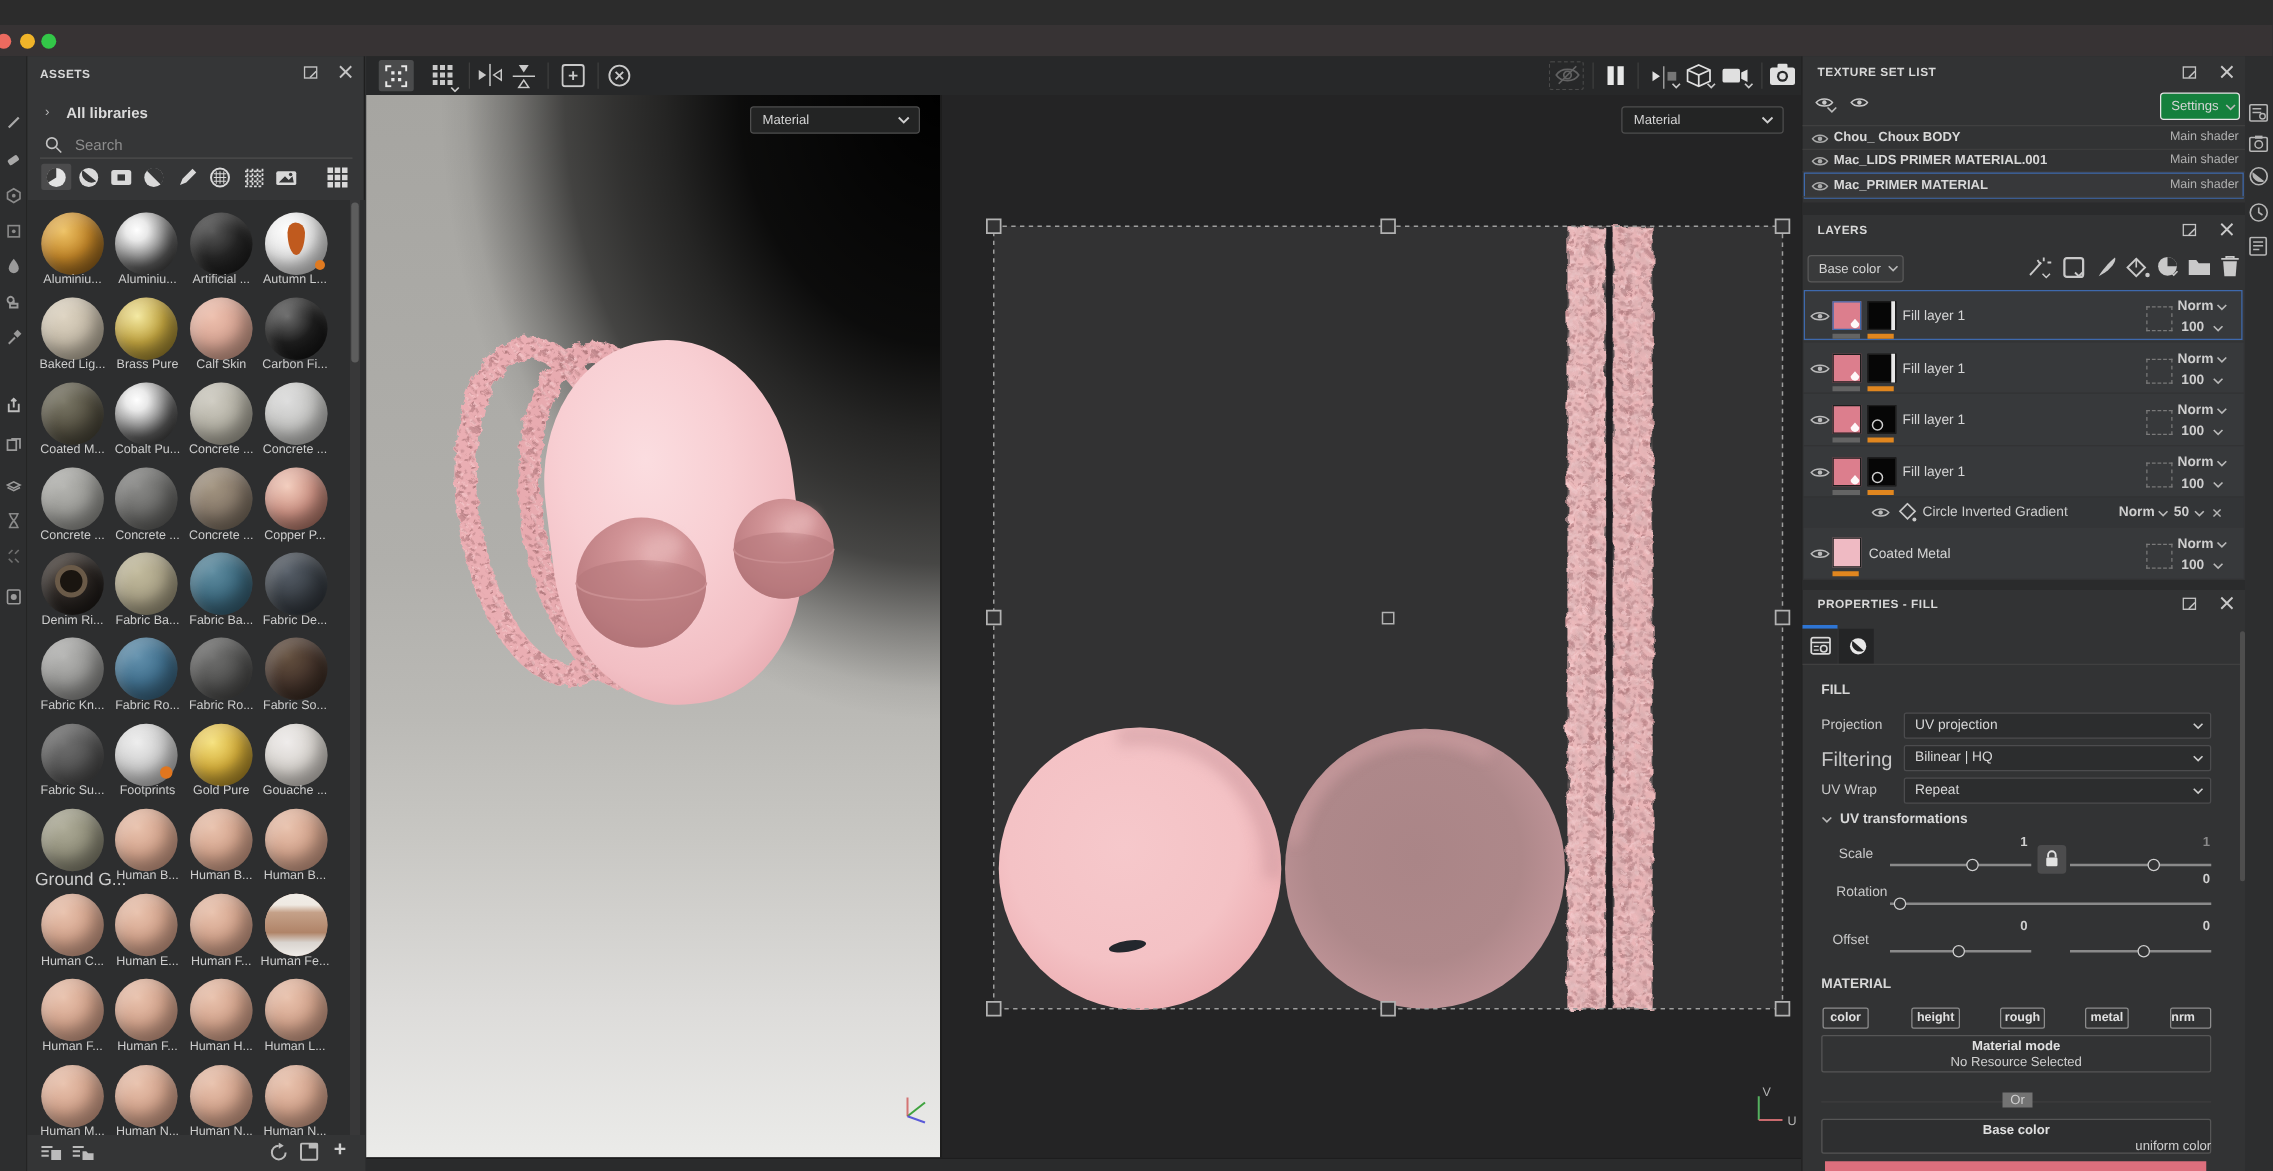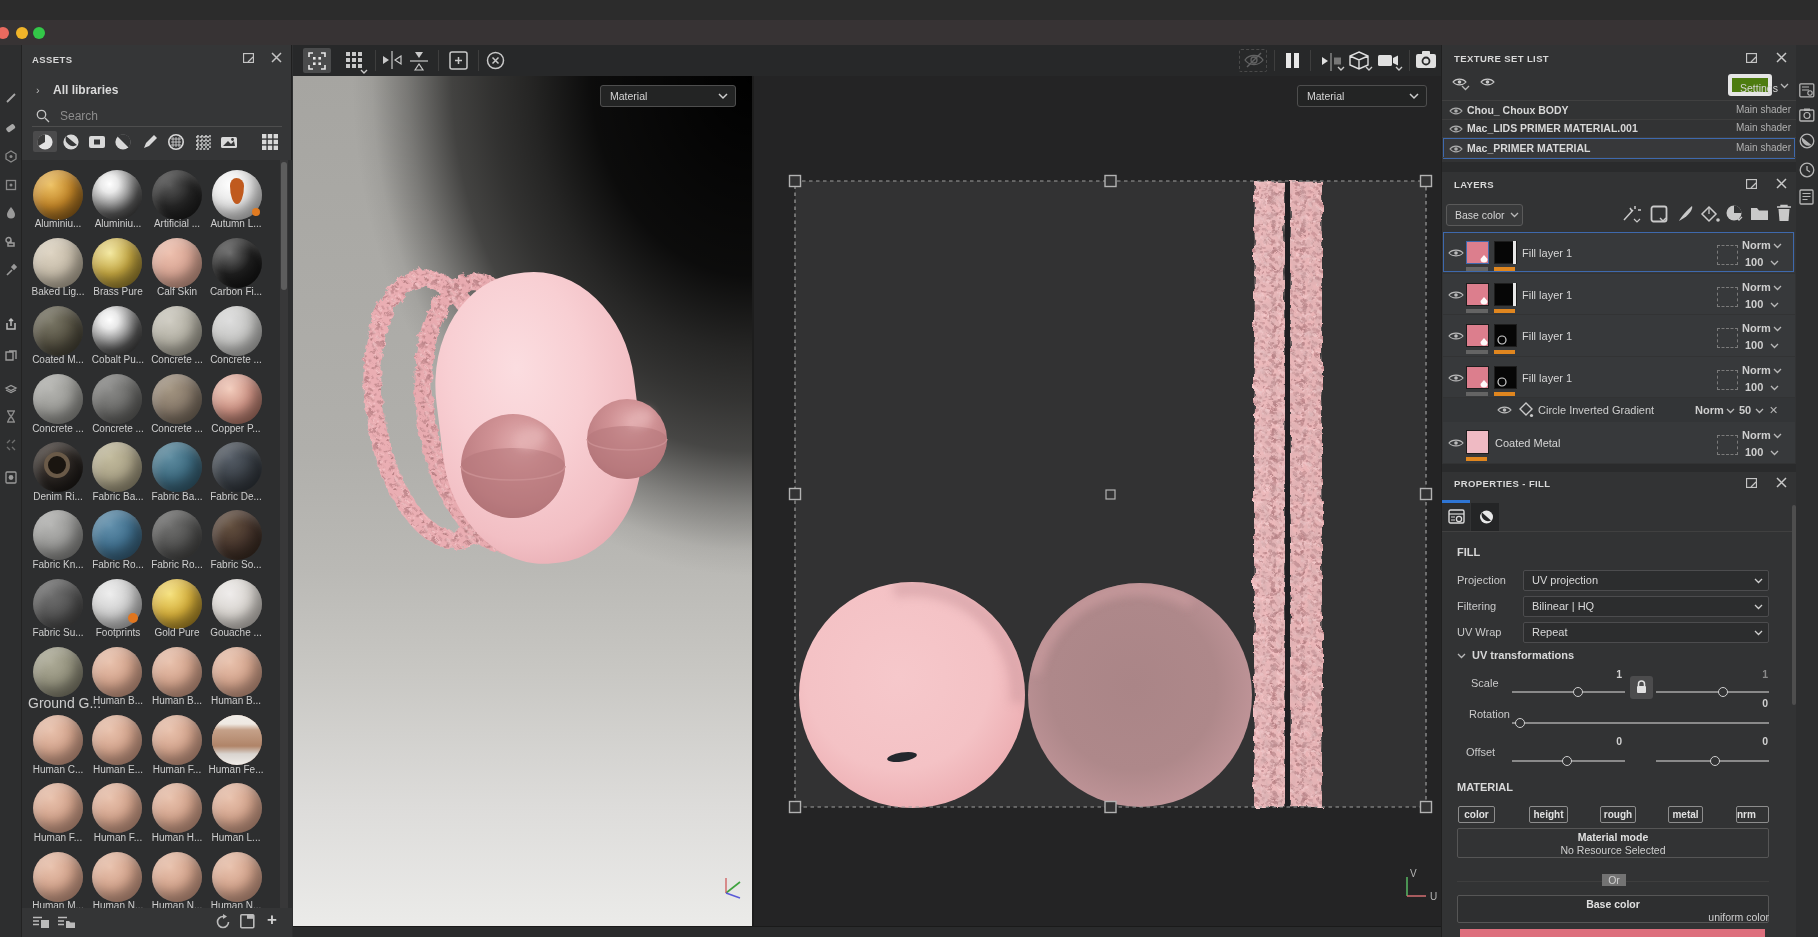--- a/index.html
+++ b/index.html
@@ -587,21 +587,21 @@
           <path d="M1 5 C4 1.2,11 1.2,14 5 C11 8.8,4 8.8,1 5 Z" stroke="#c9c9c9" stroke-width="1.2" fill="none"></path>
           <circle cx="7.5" cy="5" r="1.8" fill="#c9c9c9"></circle>
         </svg>
 <svg class="abs" style="left:38px;top:32px;opacity:1.0" width="15" height="10">
           <path d="M1 5 C4 1.2,11 1.2,14 5 C11 8.8,4 8.8,1 5 Z" stroke="#c9c9c9" stroke-width="1.2" fill="none"></path>
           <circle cx="7.5" cy="5" r="1.8" fill="#c9c9c9"></circle>
         </svg>
 <svg class="abs" style="left:19px;top:40px" width="9" height="6">
           <path d="M1 1 L4.5 4.5 L8 1" stroke="#b9b9b9" stroke-width="1.3" fill="none"></path>
         </svg>
-<div class="abs" style="left:286px;top:29px;width:44px;height:22px;border:4px solid #e5e5e5;border-radius:3px;background:#4d7c0f;">
+<div class="abs" style="left:286px;top:29px;width:64px;height:22px;border:1px solid #e5e5e5;border-radius:3px;background:#15803d;">
           <span style="position:absolute;left:8px;top:4px;font-size:10.5px;color:#d5d5d5;">Settings</span>
         </div>
 <svg class="abs" style="left:338px;top:38px" width="9" height="6">
           <path d="M1 1 L4.5 4.5 L8 1" stroke="#b9b9b9" stroke-width="1.3" fill="none"></path>
         </svg>
 <div class="abs" style="left:0px;top:55px;width:355px;height:1px;background:#404040;"></div>
 <svg class="abs" style="left:7px;top:61px;opacity:0.8" width="14" height="10">
           <path d="M1 5 C4 1.2,10 1.2,13 5 C10 8.8,4 8.8,1 5 Z" stroke="#c9c9c9" stroke-width="1.2" fill="none"></path>
           <circle cx="7.0" cy="5" r="1.8" fill="#c9c9c9"></circle>
         </svg>
@@ -822,21 +822,21 @@
           <path d="M4 3.5 L13 11.5 A6.5 6.5 0 0 1 4 3.5" fill="#242526"></path>
         </svg>
 <div class="abs" style="left:0px;top:486px;width:355px;height:1px;background:#404040;"></div>
 <div class="abs" style="left:15px;top:501px;font-size:11px;font-weight:bold;color:#d8d8d8;">FILL</div>
 <div class="abs" style="left:15px;top:529px;font-size:11px;color:#c9c9c9;">Projection</div>
         <div class="abs" style="left:81px;top:525px;width:246px;height:21px;background:#2c2d2e;border:1px solid #4c4c4e;border-radius:2px;"></div>
         <div class="abs" style="left:90px;top:529px;font-size:11px;color:#d8d8d8;">UV projection</div>
         <svg class="abs" style="left:312px;top:533px" width="9" height="6">
           <path d="M1 1 L4.5 4.5 L8 1" stroke="#cfcfcf" stroke-width="1.3" fill="none"></path>
         </svg>
-<div class="abs" style="left:15px;top:555px;font-size:11px;color:#c9c9c9;">Filtering</div>
+<div class="abs" style="left:15px;top:555px;font-size:16px;color:#c9c9c9;">Filtering</div>
         <div class="abs" style="left:81px;top:551px;width:246px;height:21px;background:#2c2d2e;border:1px solid #4c4c4e;border-radius:2px;"></div>
         <div class="abs" style="left:90px;top:555px;font-size:11px;color:#d8d8d8;">Bilinear | HQ</div>
         <svg class="abs" style="left:312px;top:559px" width="9" height="6">
           <path d="M1 1 L4.5 4.5 L8 1" stroke="#cfcfcf" stroke-width="1.3" fill="none"></path>
         </svg>
 <div class="abs" style="left:15px;top:581px;font-size:11px;color:#c9c9c9;">UV Wrap</div>
         <div class="abs" style="left:81px;top:577px;width:246px;height:21px;background:#2c2d2e;border:1px solid #4c4c4e;border-radius:2px;"></div>
         <div class="abs" style="left:90px;top:581px;font-size:11px;color:#d8d8d8;">Repeat</div>
         <svg class="abs" style="left:312px;top:585px" width="9" height="6">
           <path d="M1 1 L4.5 4.5 L8 1" stroke="#cfcfcf" stroke-width="1.3" fill="none"></path>

